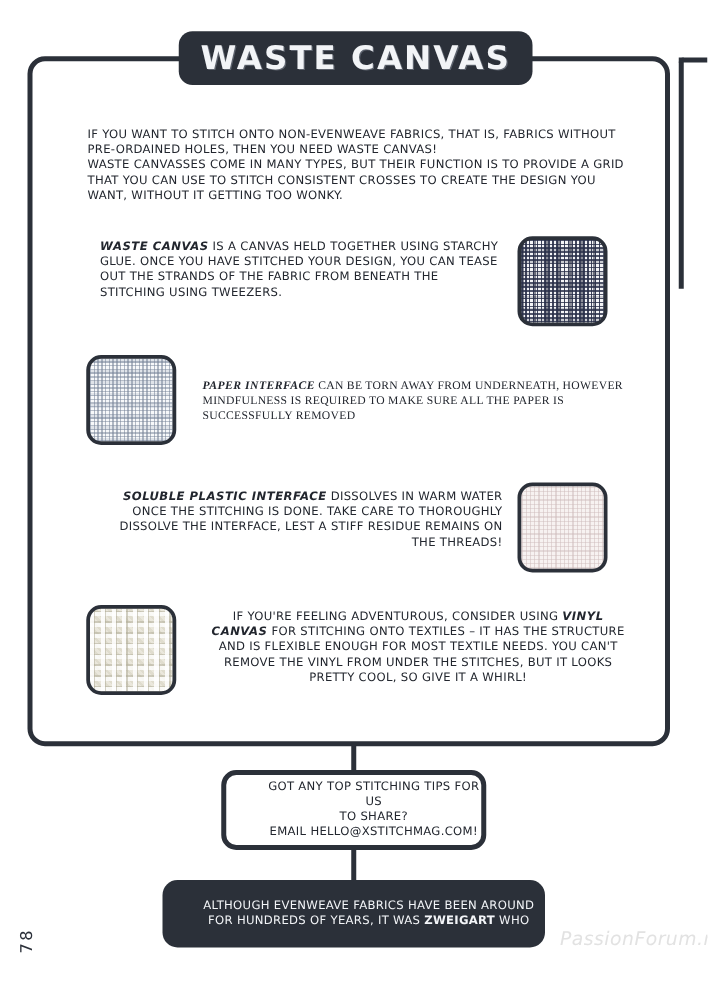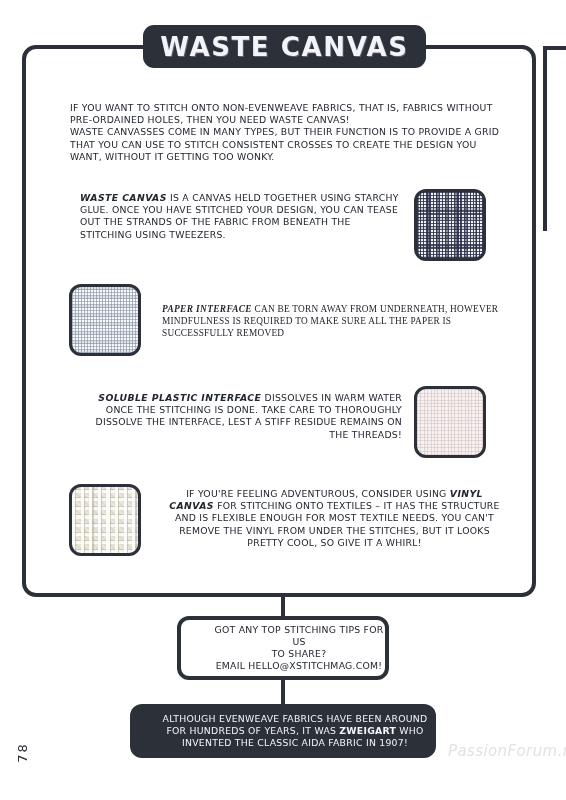--- a/index.html
+++ b/index.html
@@ -327,17 +327,16 @@
   <div class="body-text">GOT ANY TOP STITCHING TIPS FOR US</div>
   <div class="body-text">TO SHARE?</div>
   <div class="body-text">EMAIL HELLO@XSTITCHMAG.COM!</div>
 </div>
 
 <div class="connector" id="connector-lower"></div>
 
 <div id="fact-box">
   <div class="body-text">ALTHOUGH EVENWEAVE FABRICS HAVE BEEN AROUND</div>
   <div class="body-text"><span>FOR HUNDREDS OF YEARS, IT WAS </span><span class="em-inline">ZWEIGART</span><span> WHO</span></div>
-  <div class="body-text">INVENTED THE CLASSIC AIDA FABRIC IN 1907!</div>
 </div>
 
 <div id="page-number">78</div>
 <div id="watermark">PassionForum.ru</div>
 
 </body></html>

